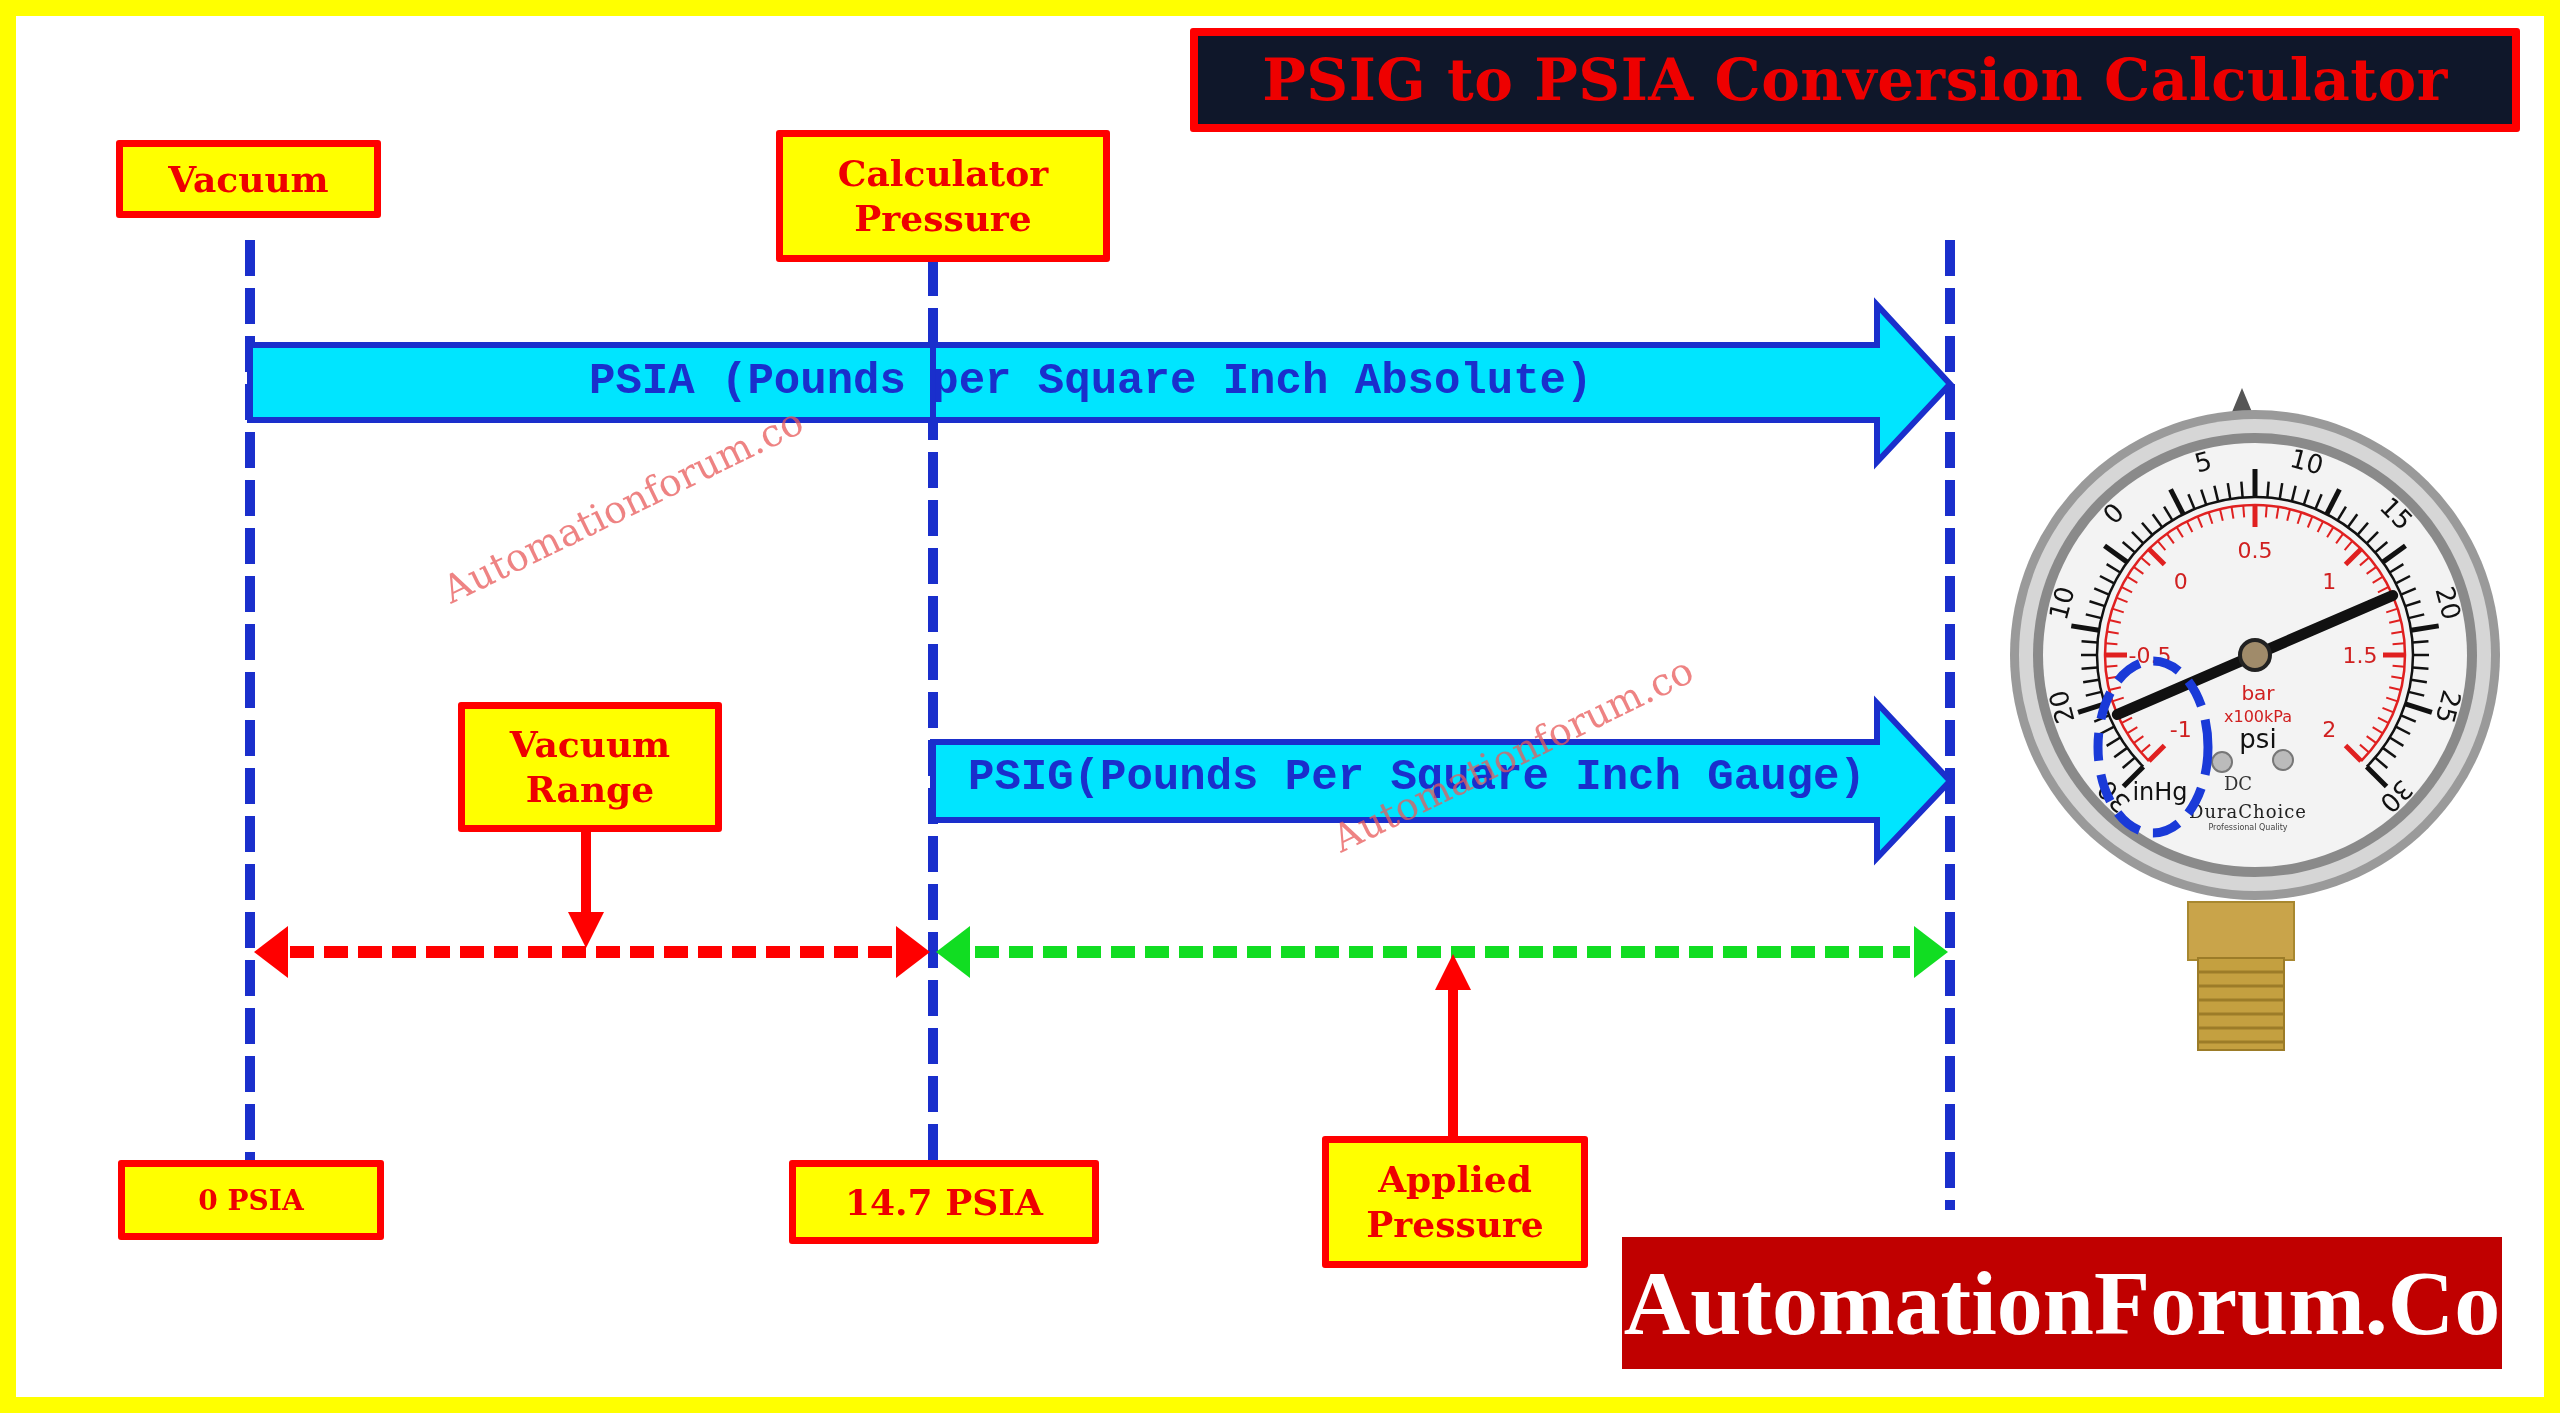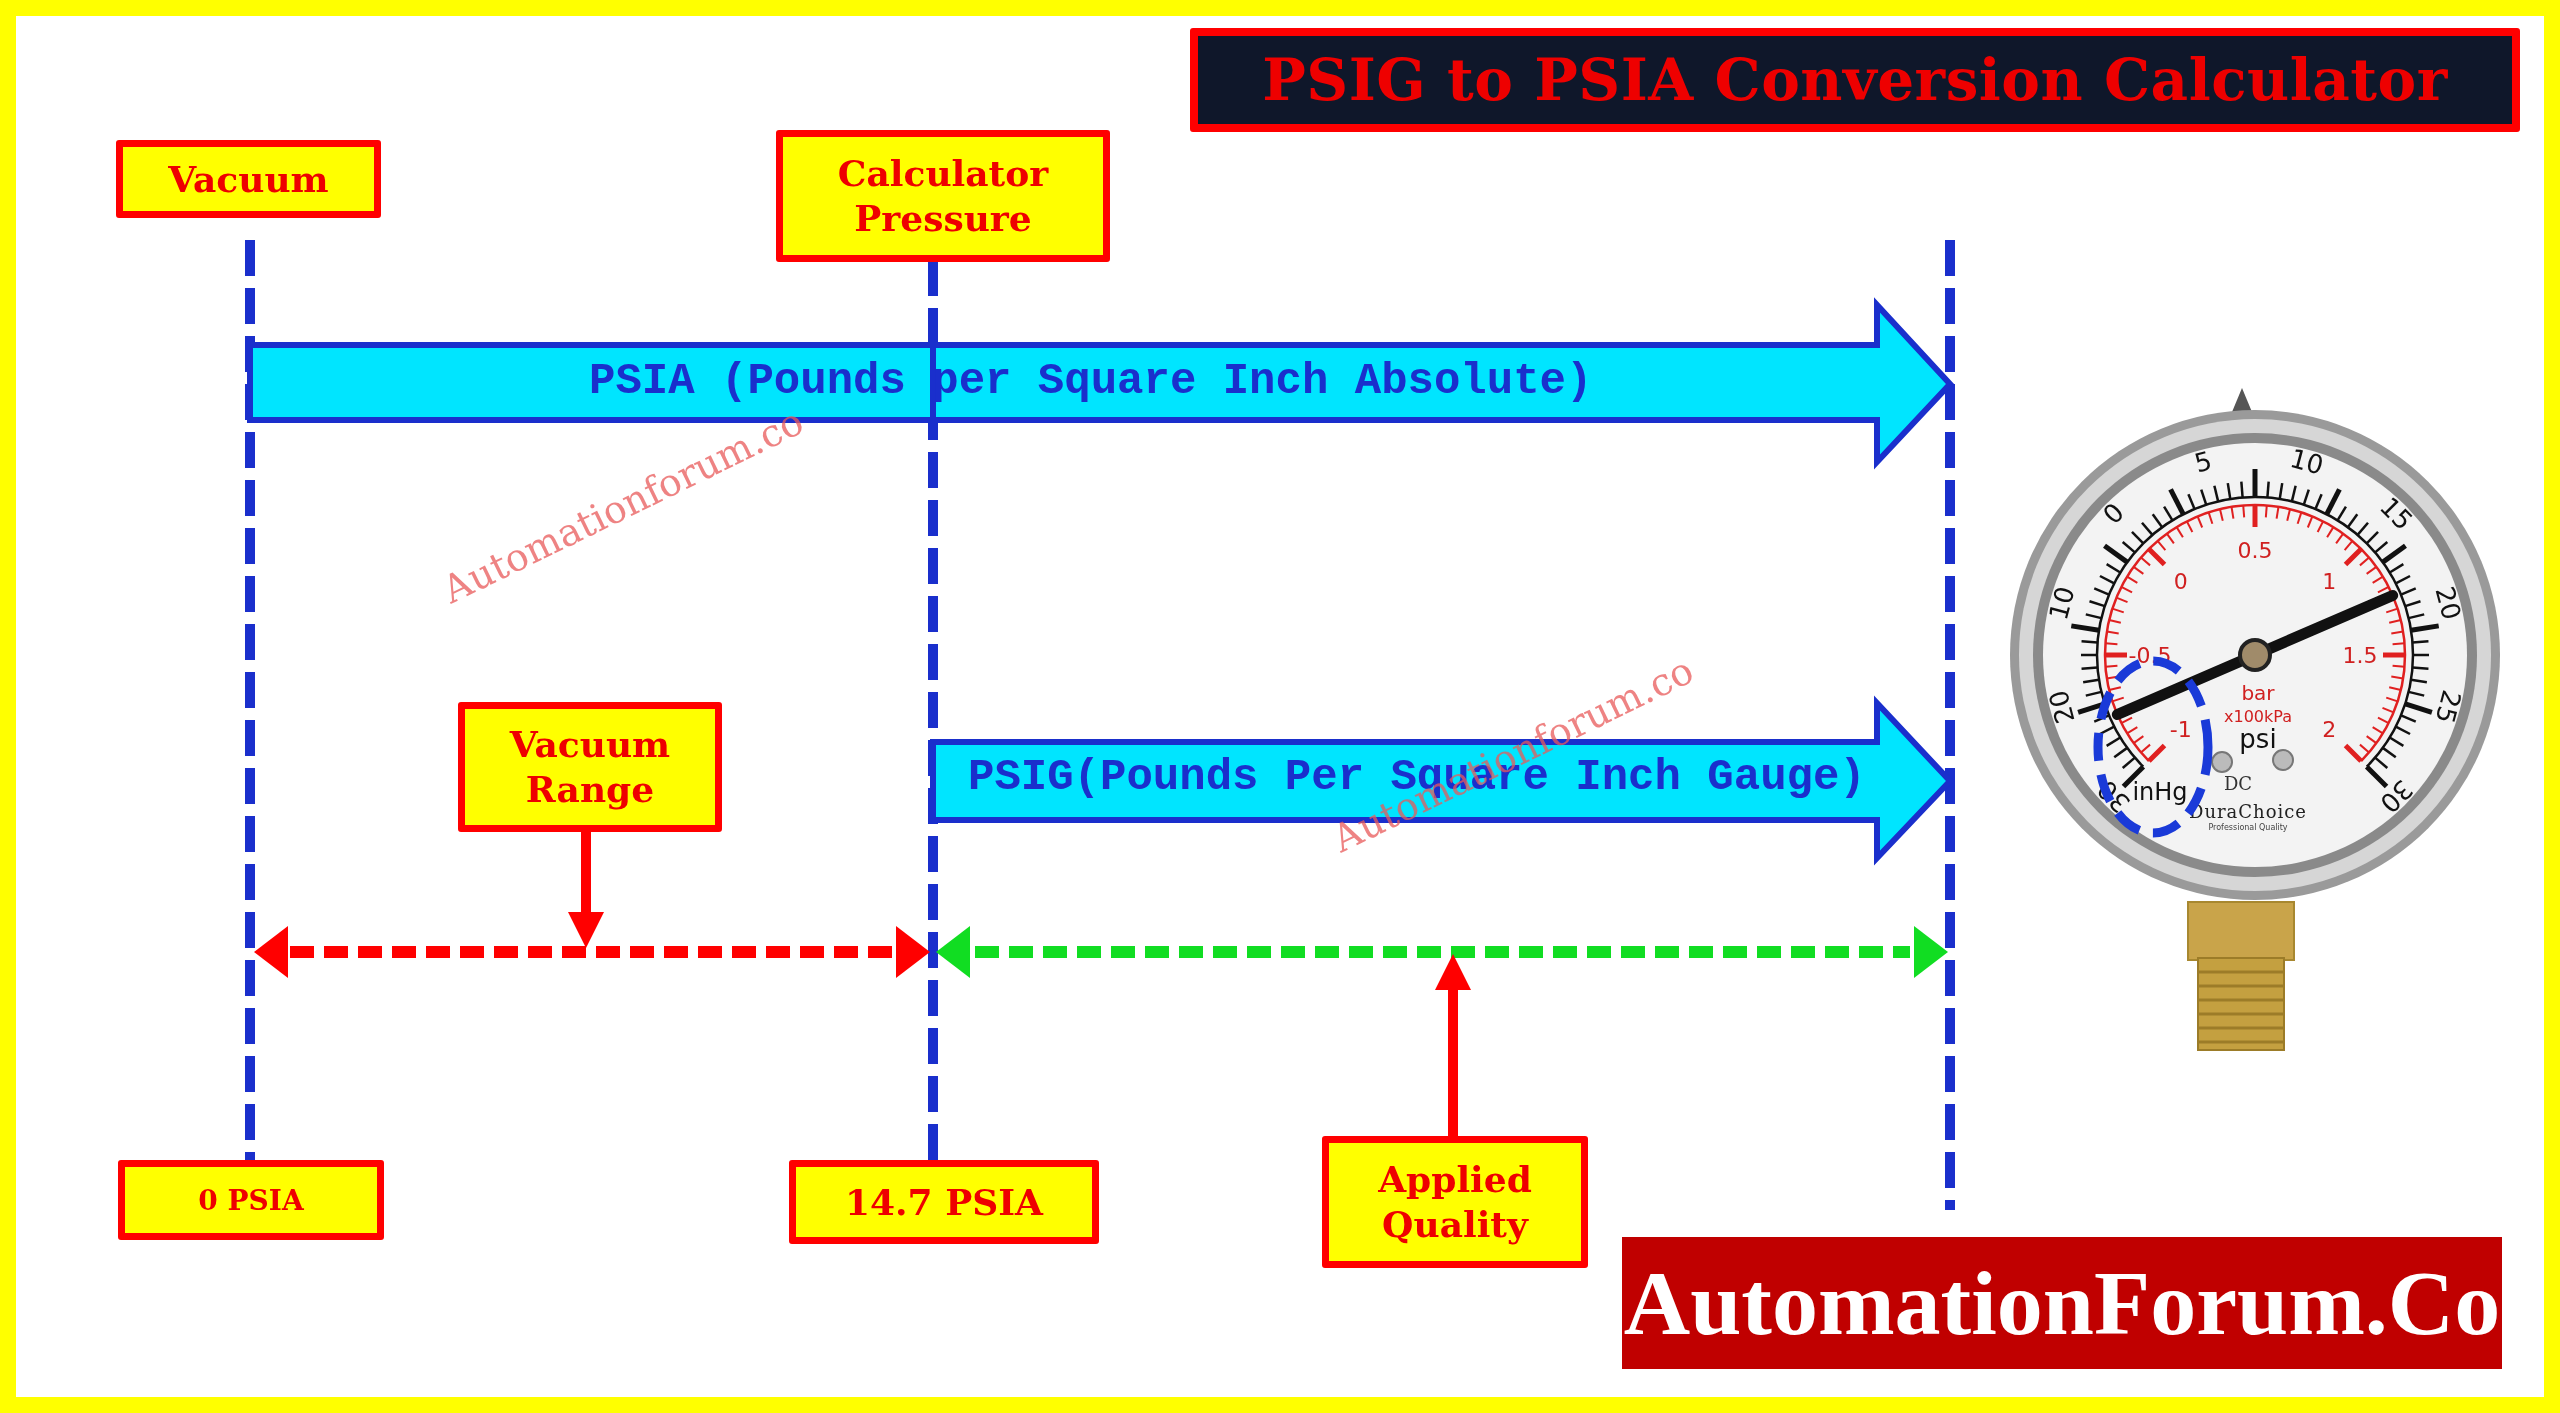--- a/index.html
+++ b/index.html
@@ -225,21 +225,21 @@
 <div class="title-box">PSIG to PSIA Conversion Calculator</div>
 
 <div class="label-box" style="left:116px; top:140px; width:265px; height:78px; font-size:36px;">Vacuum</div>
 <div class="label-box" style="left:776px; top:130px; width:334px; height:132px; font-size:36px;">Calculator
 Pressure</div>
 <div class="label-box" style="left:458px; top:702px; width:264px; height:130px; font-size:36px;">Vacuum
 Range</div>
 <div class="label-box" style="left:118px; top:1160px; width:266px; height:80px; font-size:28px;">0 PSIA</div>
 <div class="label-box" style="left:789px; top:1160px; width:310px; height:84px; font-size:36px;">14.7 PSIA</div>
 <div class="label-box" style="left:1322px; top:1136px; width:266px; height:132px; font-size:36px;">Applied
-Quality</div>
+Pressure</div>
 
 <div class="arrow-text" style="left:577px; top:356px;">PSIA (Pounds per Square Inch Absolute)</div>
 <div class="arrow-text" style="left:956px; top:752px;">PSIG(Pounds Per Square Inch Gauge)</div>
 
 <div class="watermark" style="left:455px; top:568px; transform: rotate(-26deg);">Automationforum.co</div>
 <div class="watermark" style="left:1345px; top:817px; transform: rotate(-26deg);">Automationforum.co</div>
 
 <div class="brand">AutomationForum.Co</div>
 
 </body></html>

